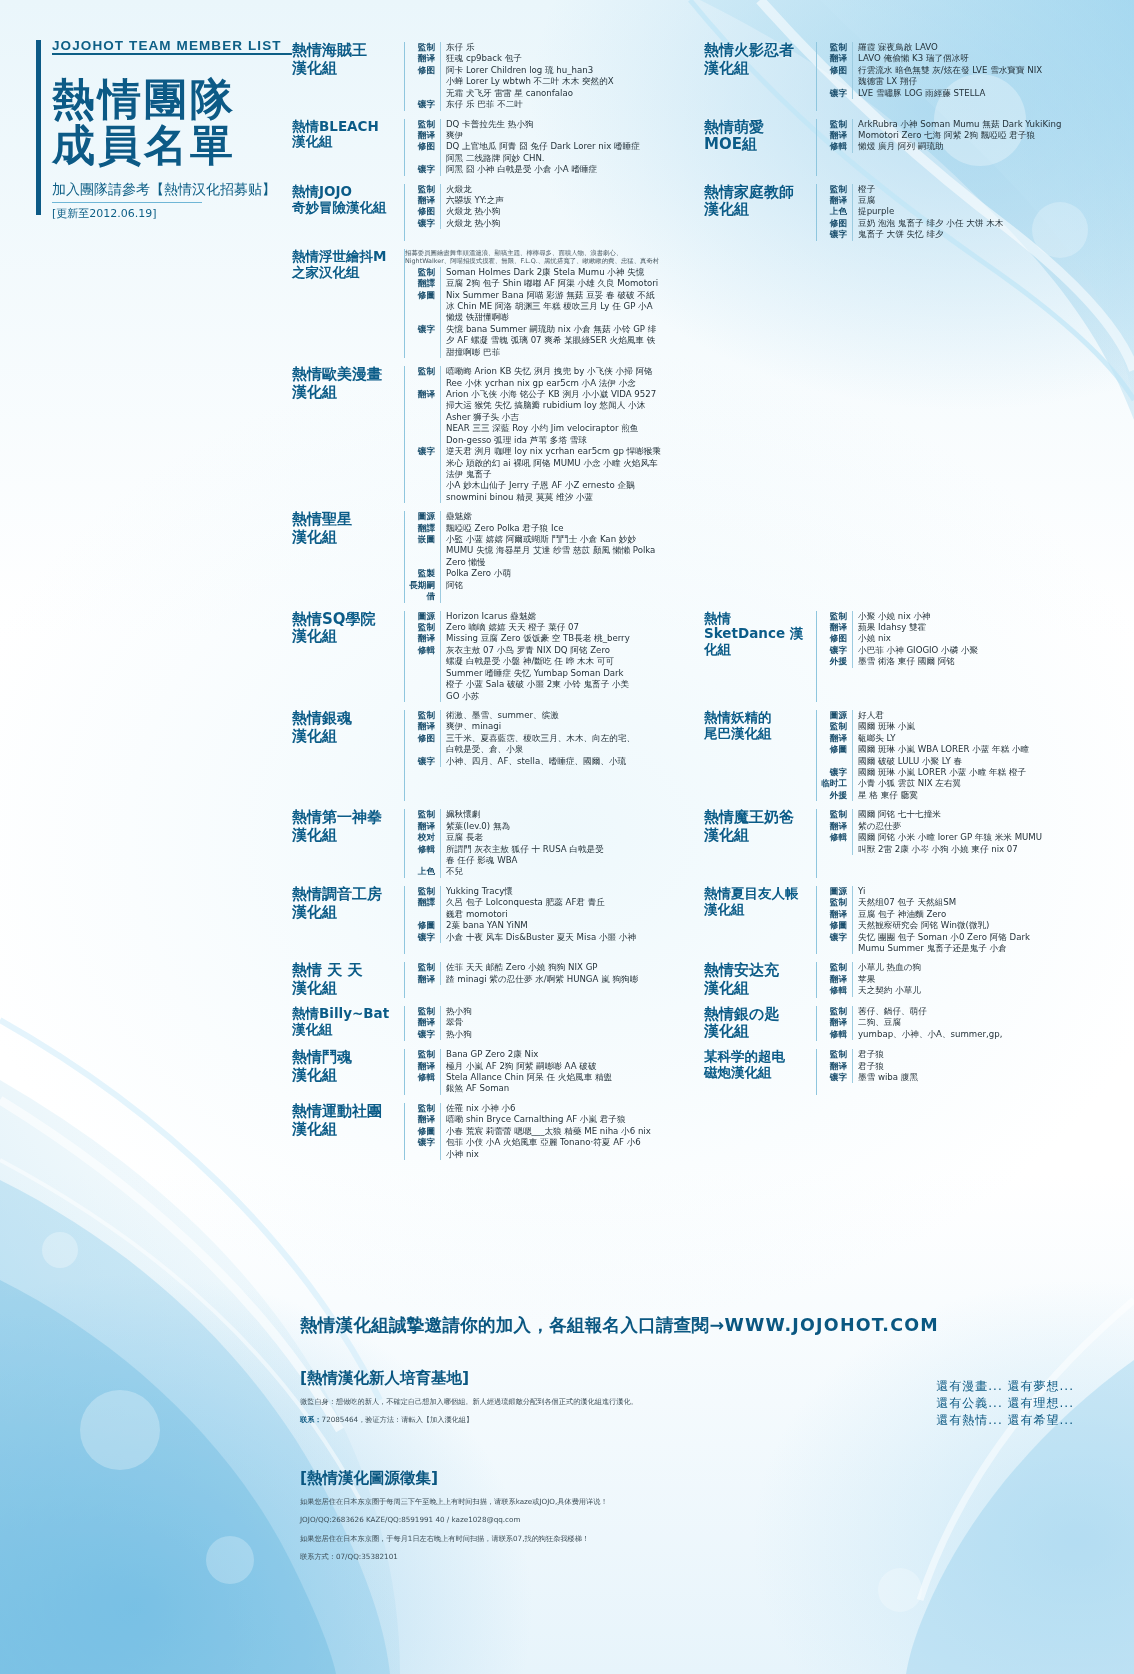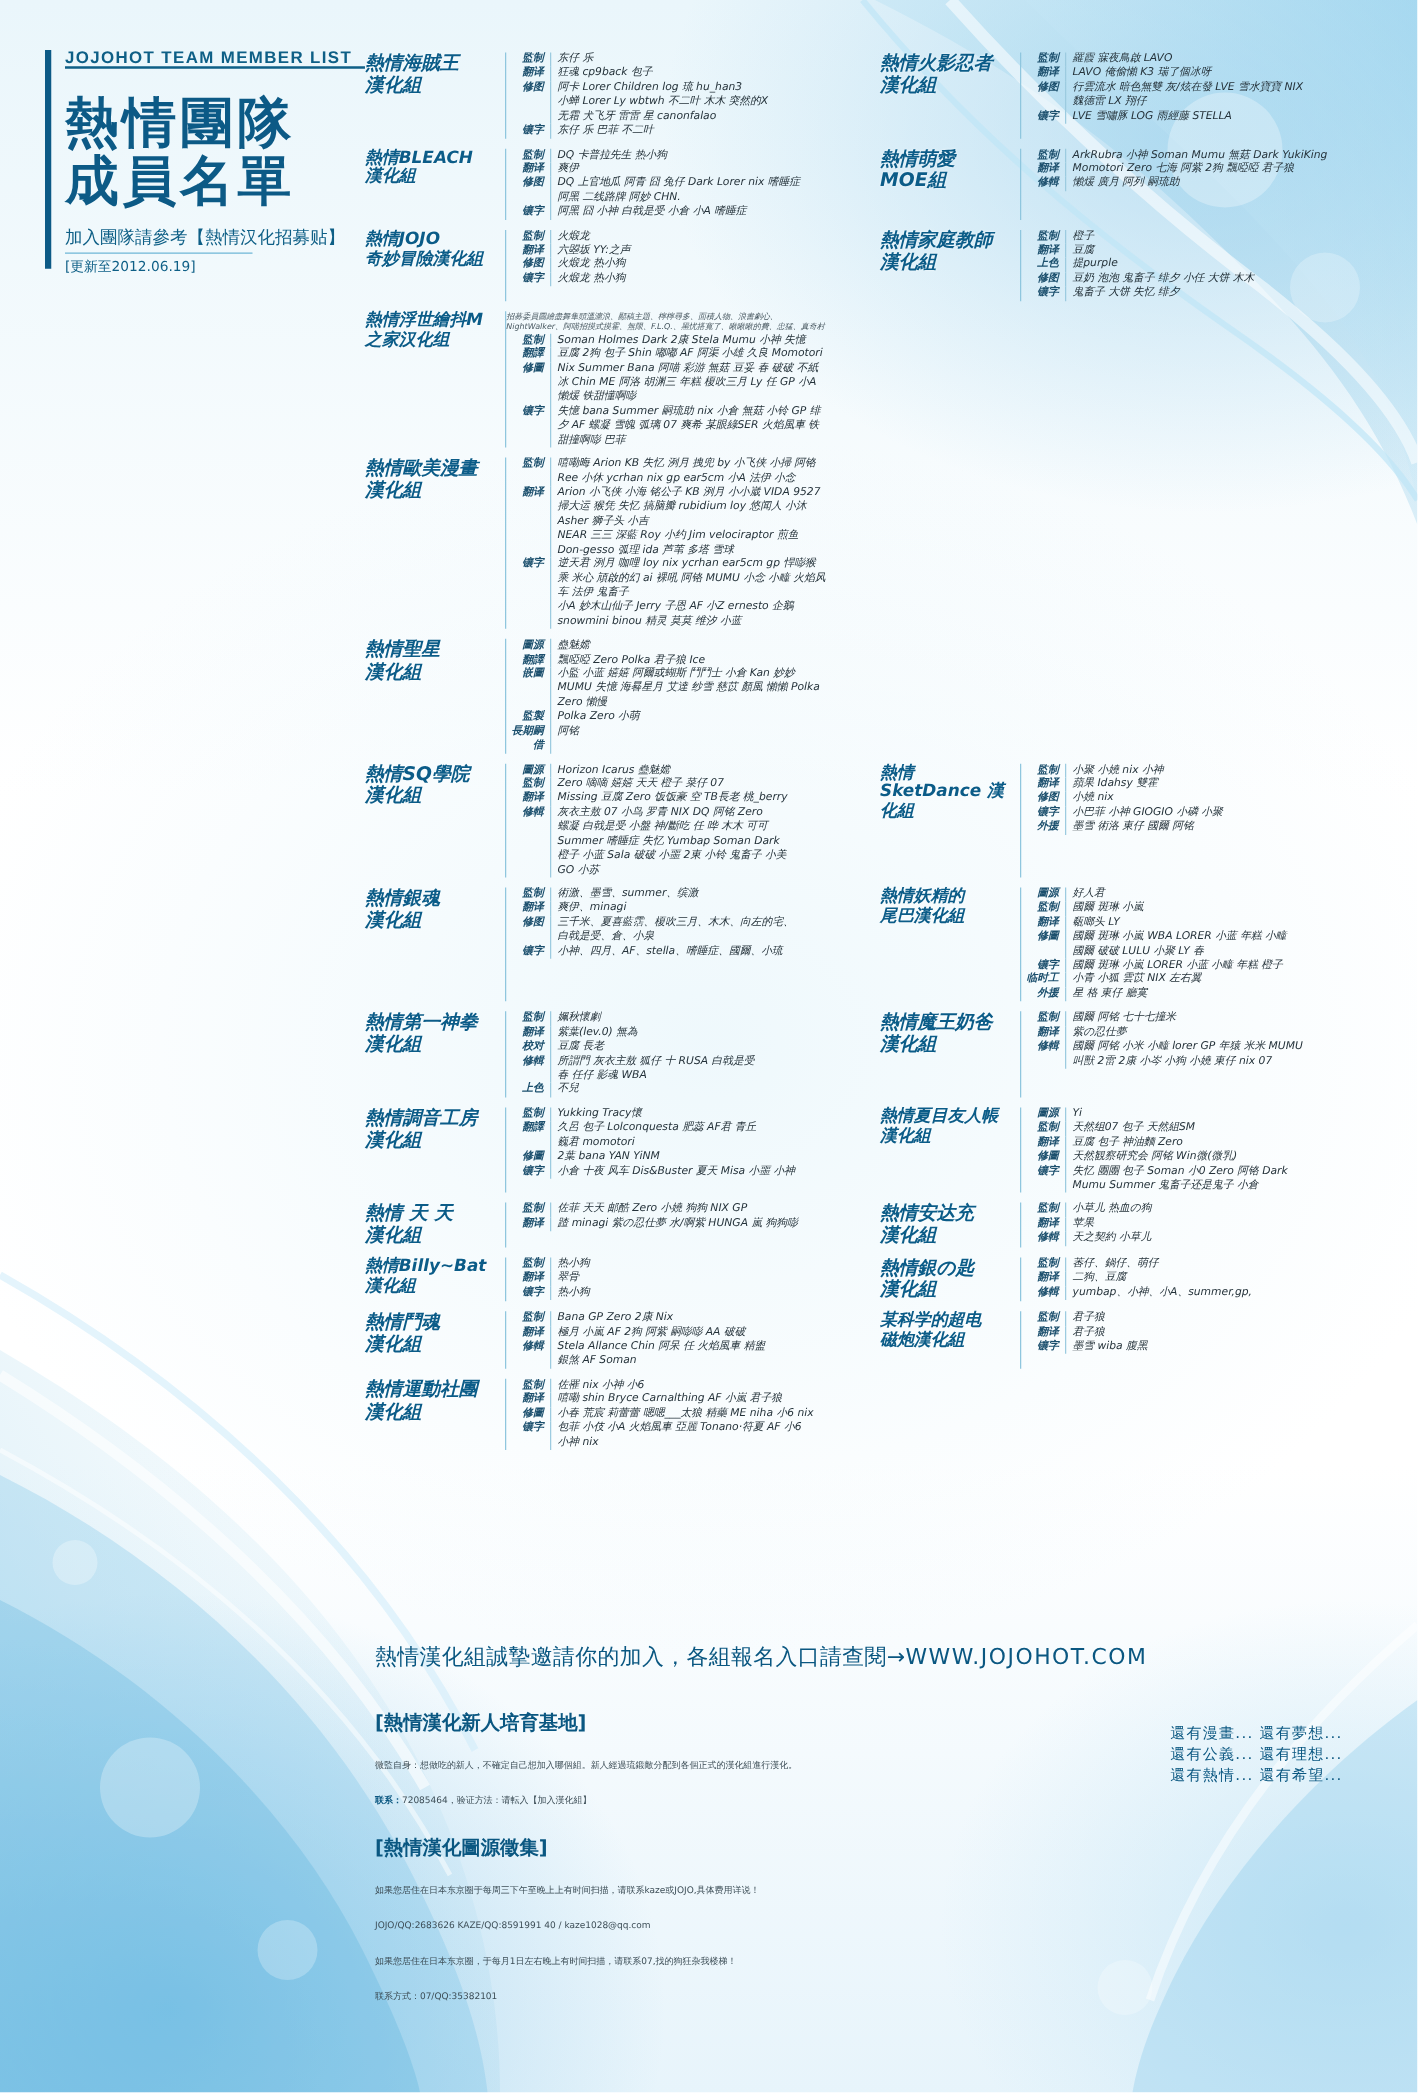--- a/index.html
+++ b/index.html
@@ -27,40 +27,40 @@
     border-bottom:2px solid #0e5f86;padding-bottom:0;font-family:"Liberation Sans",sans-serif;}
   .hdr-cn1,.hdr-cn2{font-size:43px;font-weight:bold;color:#0c5a86;line-height:1.08;letter-spacing:3px;}
   .hdr-cn1{margin-top:21px;}
   .hdr-sub{font-size:14px;color:#0e5f86;margin-top:12px;}
   .hdr-date{font-size:11px;color:#0e5f86;margin-top:3px;border-top:1px solid #6fb6d6;padding-top:3px;width:150px;}
   .hdr-bar{position:absolute;left:36px;top:40px;width:5px;height:175px;background:#0c5a86;}
 
   
   .groups{position:absolute;left:292px;top:42px;width:800px;}
   .row{display:flex;margin-bottom:8px;}
-  .col{display:flex;font-style:italic;}
+  .col{display:flex;}
   .colL{width:390px;}
   .colR{width:410px;margin-left:43px;}
   .gname{width:112px;flex:none;color:#0b5c88;font-weight:bold;font-size:15px;line-height:1.18;
          text-shadow:0 0 2px rgba(255,255,255,.9);}
   .gname .l2{display:block;}
   .gname.sm{font-size:13.5px;}
   .roles{flex:1;border-left:1px solid #8fc6de;padding-left:0;}
   .rl{display:flex;font-size:8.6px;line-height:1.33;color:#24323a;}
   .rl .k{width:30px;flex:none;text-align:right;padding-right:5px;color:#1b4f6d;font-weight:bold;}
   .rl .v{flex:1;padding-left:5px;border-left:1px solid #9ccbe0;}
   .rl .v .ln{display:block;}
   .note{font-size:6.4px;color:#46565f;line-height:1.25;margin-bottom:2px;}
 
   
-  .footer-url{position:absolute;left:300px;top:1313px;font-size:17.5px;font-weight:normal;color:#0a5781;letter-spacing:.3px;}
+  .footer-url{position:absolute;left:300px;top:1313px;font-size:17.5px;font-weight:bold;color:#0a5781;letter-spacing:.3px;}
   .footer-url .web{letter-spacing:1.2px;}
   .fbox{position:absolute;left:300px;}
   .fbox .ttl{font-size:15.5px;font-weight:bold;color:#0a5781;}
-  .fbox .tx{font-size:7.2px;color:#3d4e57;line-height:1.45;margin-top:18px;}
+  .fbox .tx{font-size:7.2px;color:#3d4e57;line-height:1.45;margin-top:8px;}
   .fbox .tx b{color:#0a5781;}
   .tagline{position:absolute;right:60px;top:1378px;text-align:left;}
   .tagline div{font-size:12px;font-weight:normal;color:#0a5781;line-height:1.42;letter-spacing:1px;}
 </style>
 </head>
 <body>
 
 <div class="bg">
   <div class="wash"></div>
   <svg viewBox="0 0 1134 1674" preserveAspectRatio="none">

